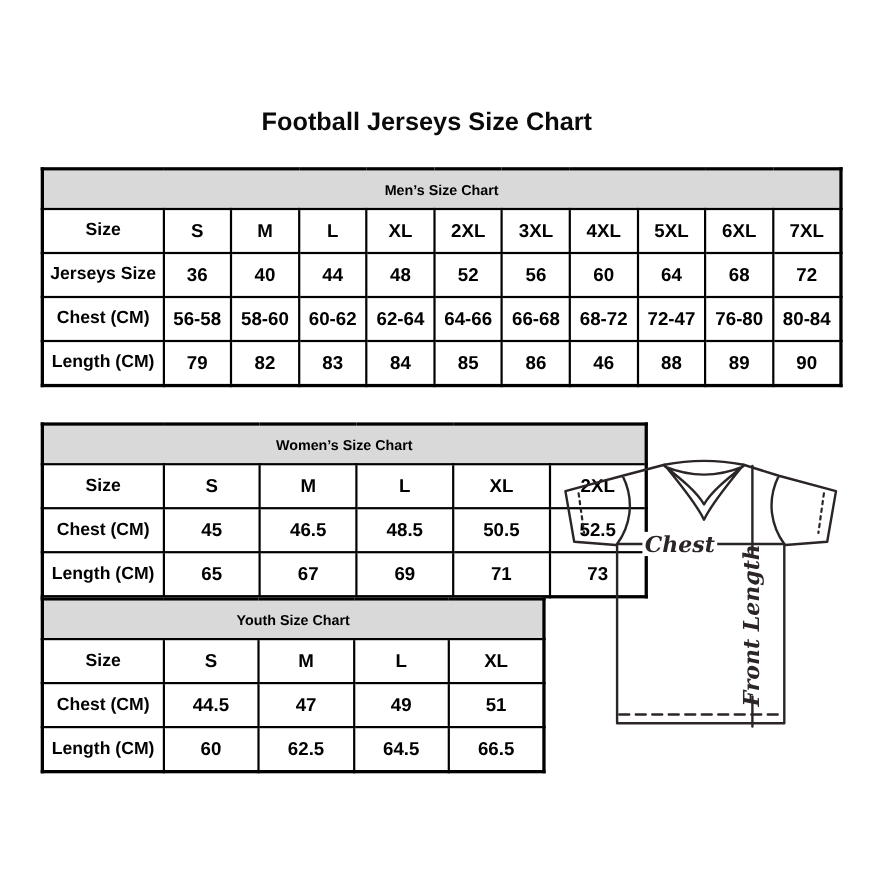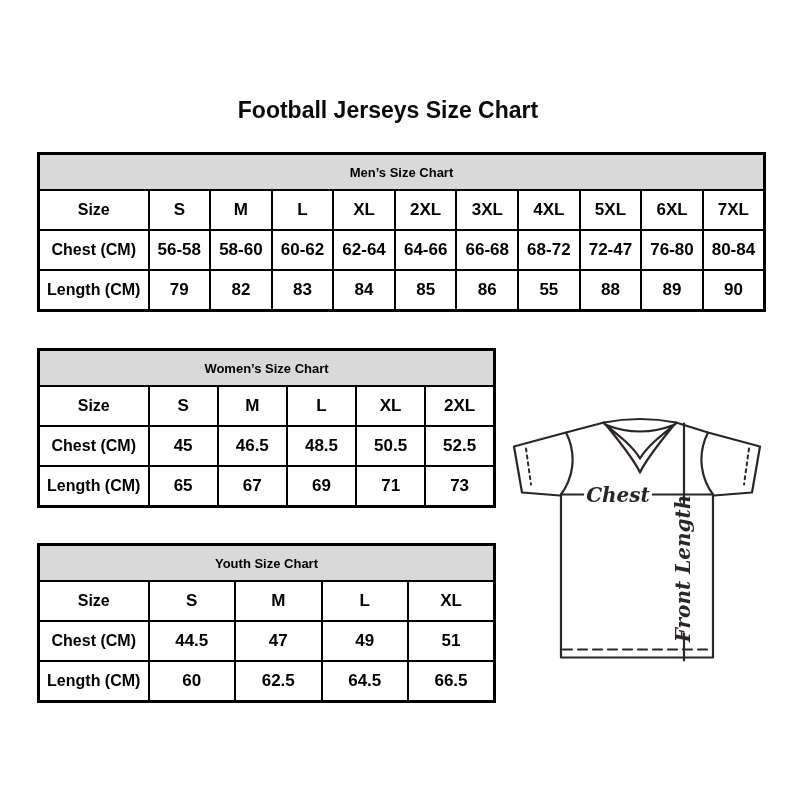--- a/index.html
+++ b/index.html
@@ -23,21 +23,21 @@
   }
 
   table.size-table {
     position: absolute;
     border-collapse: collapse;
     table-layout: fixed;
     border: 3px solid #000;
     background: #fff;
   }
   table.men   { left: 37px; top: 152px; width: 729px; }
-  table.women { left: 37px; top: 348px; width: 459px; }
+  table.women { left: 37px; top: 384px; width: 552px; }
   table.youth { left: 37px; top: 543px; width: 459px; }
 
   table.size-table th, table.size-table td {
     border: 2px solid #000;
     text-align: center;
     vertical-align: middle;
     padding: 0 2px;
     overflow: hidden;
     white-space: nowrap;
   }
@@ -101,41 +101,54 @@
           <td>L</td>
           <td>XL</td>
           <td>2XL</td>
           <td>3XL</td>
           <td>4XL</td>
           <td>5XL</td>
           <td>6XL</td>
           <td>7XL</td>
         </tr>
         <tr>
+          <th class="row-label">Jerseys Size</th>
+          <td>36</td>
+          <td>40</td>
+          <td>44</td>
+          <td>48</td>
+          <td>52</td>
+          <td>56</td>
+          <td>60</td>
+          <td>64</td>
+          <td>68</td>
+          <td>72</td>
+        </tr>
+        <tr>
           <th class="row-label">Chest (CM)</th>
           <td>56-58</td>
           <td>58-60</td>
           <td>60-62</td>
           <td>62-64</td>
           <td>64-66</td>
           <td>66-68</td>
           <td>68-72</td>
           <td>72-47</td>
           <td>76-80</td>
           <td>80-84</td>
         </tr>
         <tr>
           <th class="row-label">Length (CM)</th>
           <td>79</td>
           <td>82</td>
           <td>83</td>
           <td>84</td>
           <td>85</td>
           <td>86</td>
-          <td>55</td>
+          <td>46</td>
           <td>88</td>
           <td>89</td>
           <td>90</td>
         </tr>
       </tbody>
   </table>
 
   <table class="size-table women">
     <colgroup>
       <col class="label-col">

